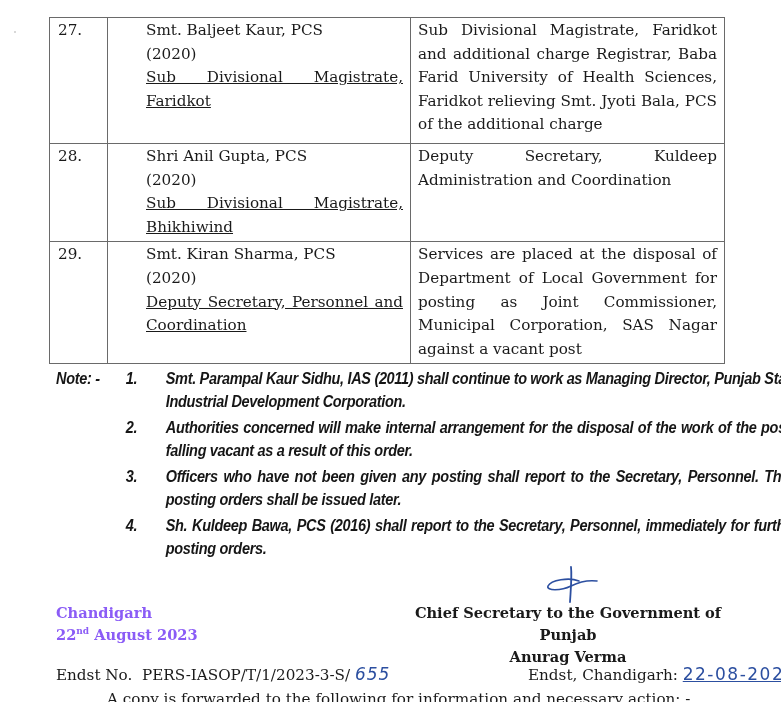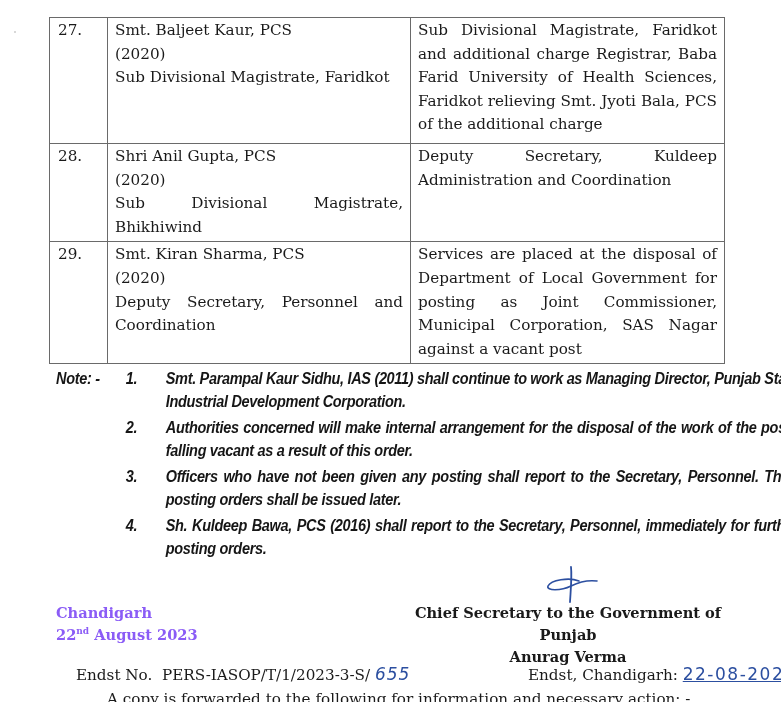--- a/index.html
+++ b/index.html
@@ -35,22 +35,22 @@
     .posting-table td {
       border: 1px solid #6a6a6a;
       vertical-align: top;
       padding: 1px 7px 2px 7px;
     }
     .posting-table col.c-sno { width: 58px; }
     .posting-table col.c-officer { width: 303px; }
     .posting-table col.c-posting { width: 314px; }
     .posting-table td.sno { padding-left: 8px; }
     .posting-table td.posting { text-align: justify; text-align-last: left; }
-    .officer-line { display: block; white-space: nowrap; }
-    .officer-line.designation { white-space: normal; text-align: justify; }
+    .officer-line { display: block; white-space: nowrap; margin-left: 31px; }
+    .officer-line.designation { white-space: normal; text-align: justify; text-decoration: underline; }
     .row-28 td { height: 68px; }
     .row-27 td { height: 122px; }
     .row-29 td { height: 114px; }
 
     
     .notes {
       position: absolute;
       left: 44px;
       top: 367px;
       width: 700px;
@@ -114,21 +114,20 @@
     }
 
     
     .endst {
       position: absolute;
       left: 44px;
       top: 663px;
       font-size: 15.2px;
       line-height: 22px;
       white-space: nowrap;
-      margin-left: 20px;
     }
     .handwritten {
       font-family: "DejaVu Sans", sans-serif;
       font-style: italic;
       color: #2c4fa0;
       font-size: 17px;
       letter-spacing: 1px;
     }
     .dated {
       position: absolute;

